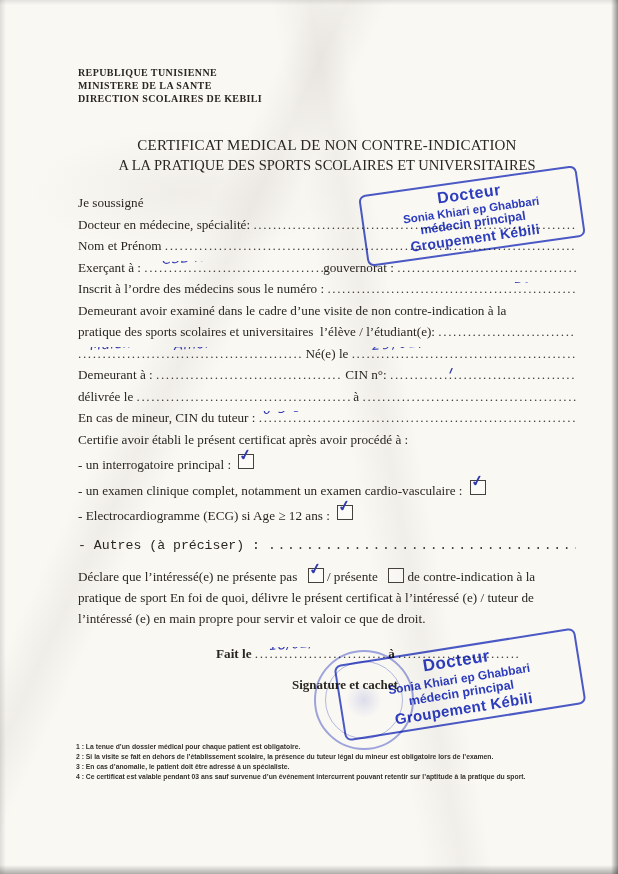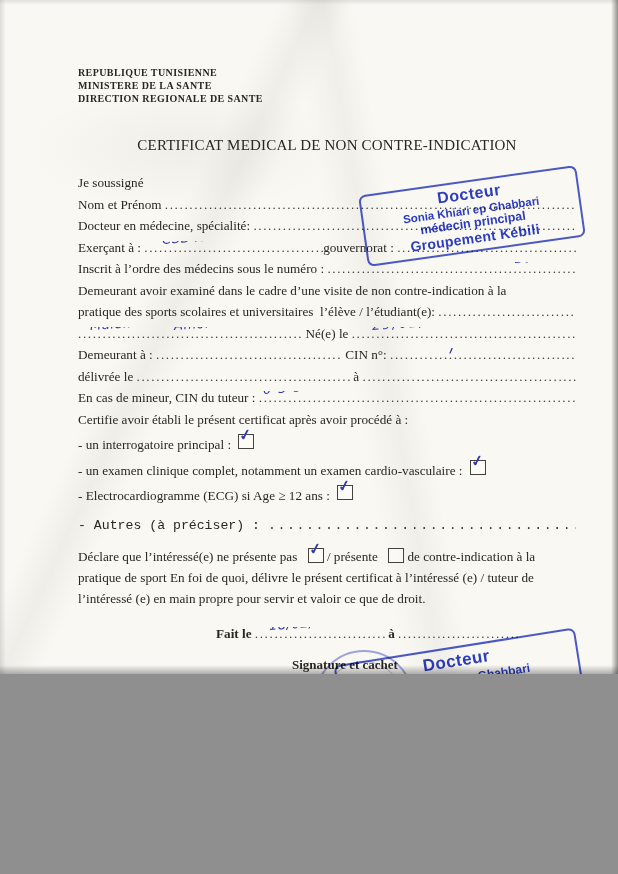--- a/index.html
+++ b/index.html
@@ -1,18 +1,18 @@
 <!DOCTYPE html>
 <html><head>
 <meta charset="utf-8">
 <style>
   html,body{margin:0;padding:0;}
   body{width:618px;height:874px;background:#8f8f8f;font-family:"Liberation Serif", serif;}
   .paper{
-    position:relative;width:618px;height:674px;box-sizing:border-box;
+    position:relative;width:618px;height:874px;box-sizing:border-box;
     background:
       linear-gradient(to left, rgba(40,40,40,.50), rgba(40,40,40,0) 7px),
       linear-gradient(to top, rgba(60,60,60,.40), rgba(60,60,60,0) 9px),
       linear-gradient(to right, rgba(120,120,120,.22), rgba(120,120,120,0) 6px),
       linear-gradient(to bottom, rgba(120,120,120,.18), rgba(120,120,120,0) 5px),
       #faf8f3;
     overflow:hidden;color:#2a2722;
   }
   .paper::before{
     content:"";position:absolute;inset:0;pointer-events:none;
@@ -56,37 +56,38 @@
 </style>
 </head>
 <body>
 
 <div class="paper">
   <div class="content">
 
     <div class="letterhead">
       <div>REPUBLIQUE TUNISIENNE</div>
       <div>MINISTERE DE LA SANTE</div>
-      <div>DIRECTION REGIONALE DE SANTE</div>
+      <div>DIRECTION SCOLAIRES DE KEBILI</div>
     </div>
 
     <div class="title">
       <div class="t1">CERTIFICAT MEDICAL DE NON CONTRE-INDICATION</div>
+      <div class="t2">A LA PRATIQUE DES SPORTS SCOLAIRES ET UNIVERSITAIRES</div>
     </div>
 
     <div class="body">
       <div class="plain">Je soussigné</div>
 
       <div class="line">
+        <span class="lbl">Docteur en médecine, spécialité: </span>
+        <span class="dots"></span>
+      </div>
+
+      <div class="line">
         <span class="lbl">Nom et Prénom </span>
-        <span class="dots"></span>
-      </div>
-
-      <div class="line">
-        <span class="lbl">Docteur en médecine, spécialité: </span>
         <span class="dots"></span>
       </div>
 
       <div class="line">
         <span class="lbl">Exerçant à : </span>
         <span class="dots">
           <i class="hand" style="left:18px;">CSB Kebili</i>
         </span>
         <span class="lbl">gouvernorat : </span>
         <span class="dots">

